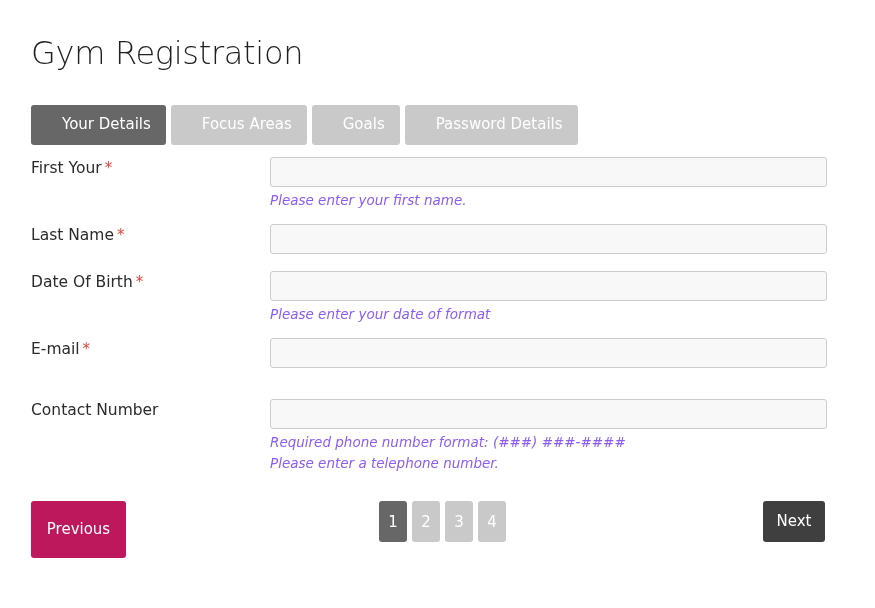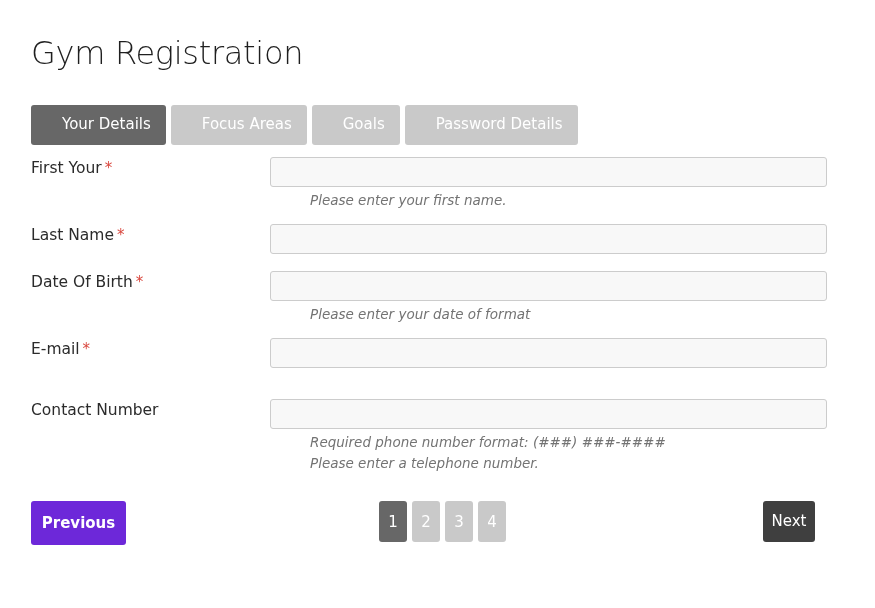--- a/index.html
+++ b/index.html
@@ -100,24 +100,23 @@
     font-family: "DejaVu Sans", sans-serif;
     font-size: 14px;
     color: #333333;
     padding: 2px 8px;
   }
   .help-text {
     position: absolute;
     left: 270px;
     font-style: italic;
     font-size: 13.5px;
-    color: #737373;
-    white-space: nowrap;
-    line-height: 1;
-    margin-left: 40px;
+    color: #8b5cf6;
+    white-space: nowrap;
+    line-height: 1;
   }
 
   
   .footer {
     position: absolute;
     left: 0;
     top: 498px;
     width: 875px;
     height: 50px;
   }
@@ -129,28 +128,27 @@
     border-radius: 3px;
     color: #ffffff;
     font-family: "DejaVu Sans", sans-serif;
     cursor: pointer;
     padding: 0;
   }
   .btn-prev {
     left: 31px;
     top: 3px;
     width: 95px;
-    height: 44px;
-    background: #6d28d9;
-    font-weight: bold;
+    height: 57px;
+    background: #be185d;
   }
   .btn-next {
     left: 763px;
     top: 3px;
-    width: 52px;
+    width: 62px;
     height: 41px;
     background: #3f3f3f;
   }
   .pager {
     position: absolute;
     left: 379px;
     top: 3px;
     display: flex;
     gap: 5px;
   }

